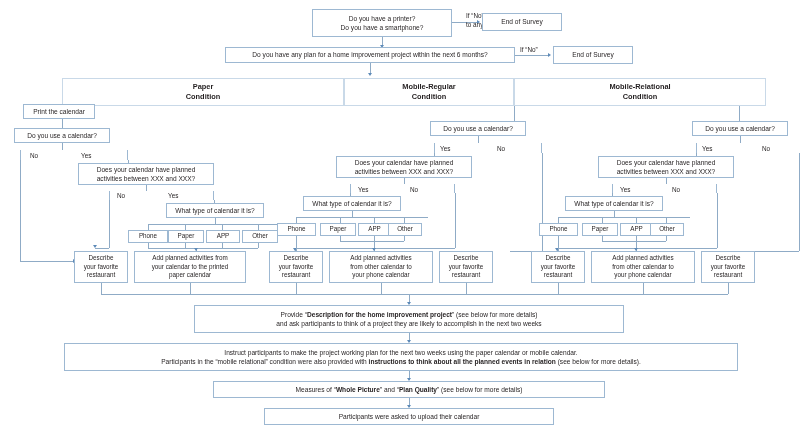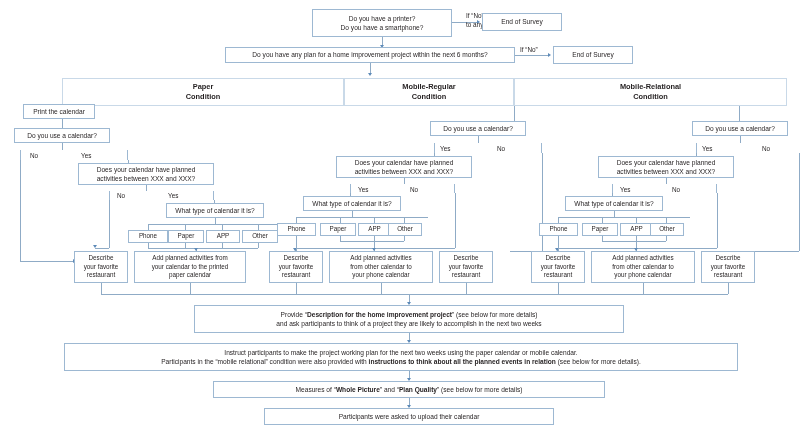--- a/index.html
+++ b/index.html
@@ -123,21 +123,21 @@
   <div class="arrow-d" style="left:367.5px; top:73px;"></div>
 
   <div class="hdrcell" style="left:62px; top:78px; width:282px; height:28px; flex-direction:column;">
     <span>Paper</span>
     <span>Condition</span>
   </div>
   <div class="hdrcell" style="left:344px; top:78px; width:170px; height:28px; flex-direction:column;">
     <span>Mobile-Regular</span>
     <span>Condition</span>
   </div>
-  <div class="hdrcell" style="left:514px; top:78px; width:273px; height:28px; flex-direction:column;">
+  <div class="hdrcell" style="left:514px; top:78px; width:252px; height:28px; flex-direction:column;">
     <span>Mobile-Relational</span>
     <span>Condition</span>
   </div>
 
   <div class="v" style="left:62px; top:106px; height:16px;"></div>
   <div class="v" style="left:514px; top:106px; height:16px;"></div>
   <div class="v" style="left:739px; top:106px; height:16px;"></div>
 
   <div class="h" style="left:30px; top:112px; width:33px;"></div>
   <div class="v" style="left:30px; top:112px; height:0px;"></div>

